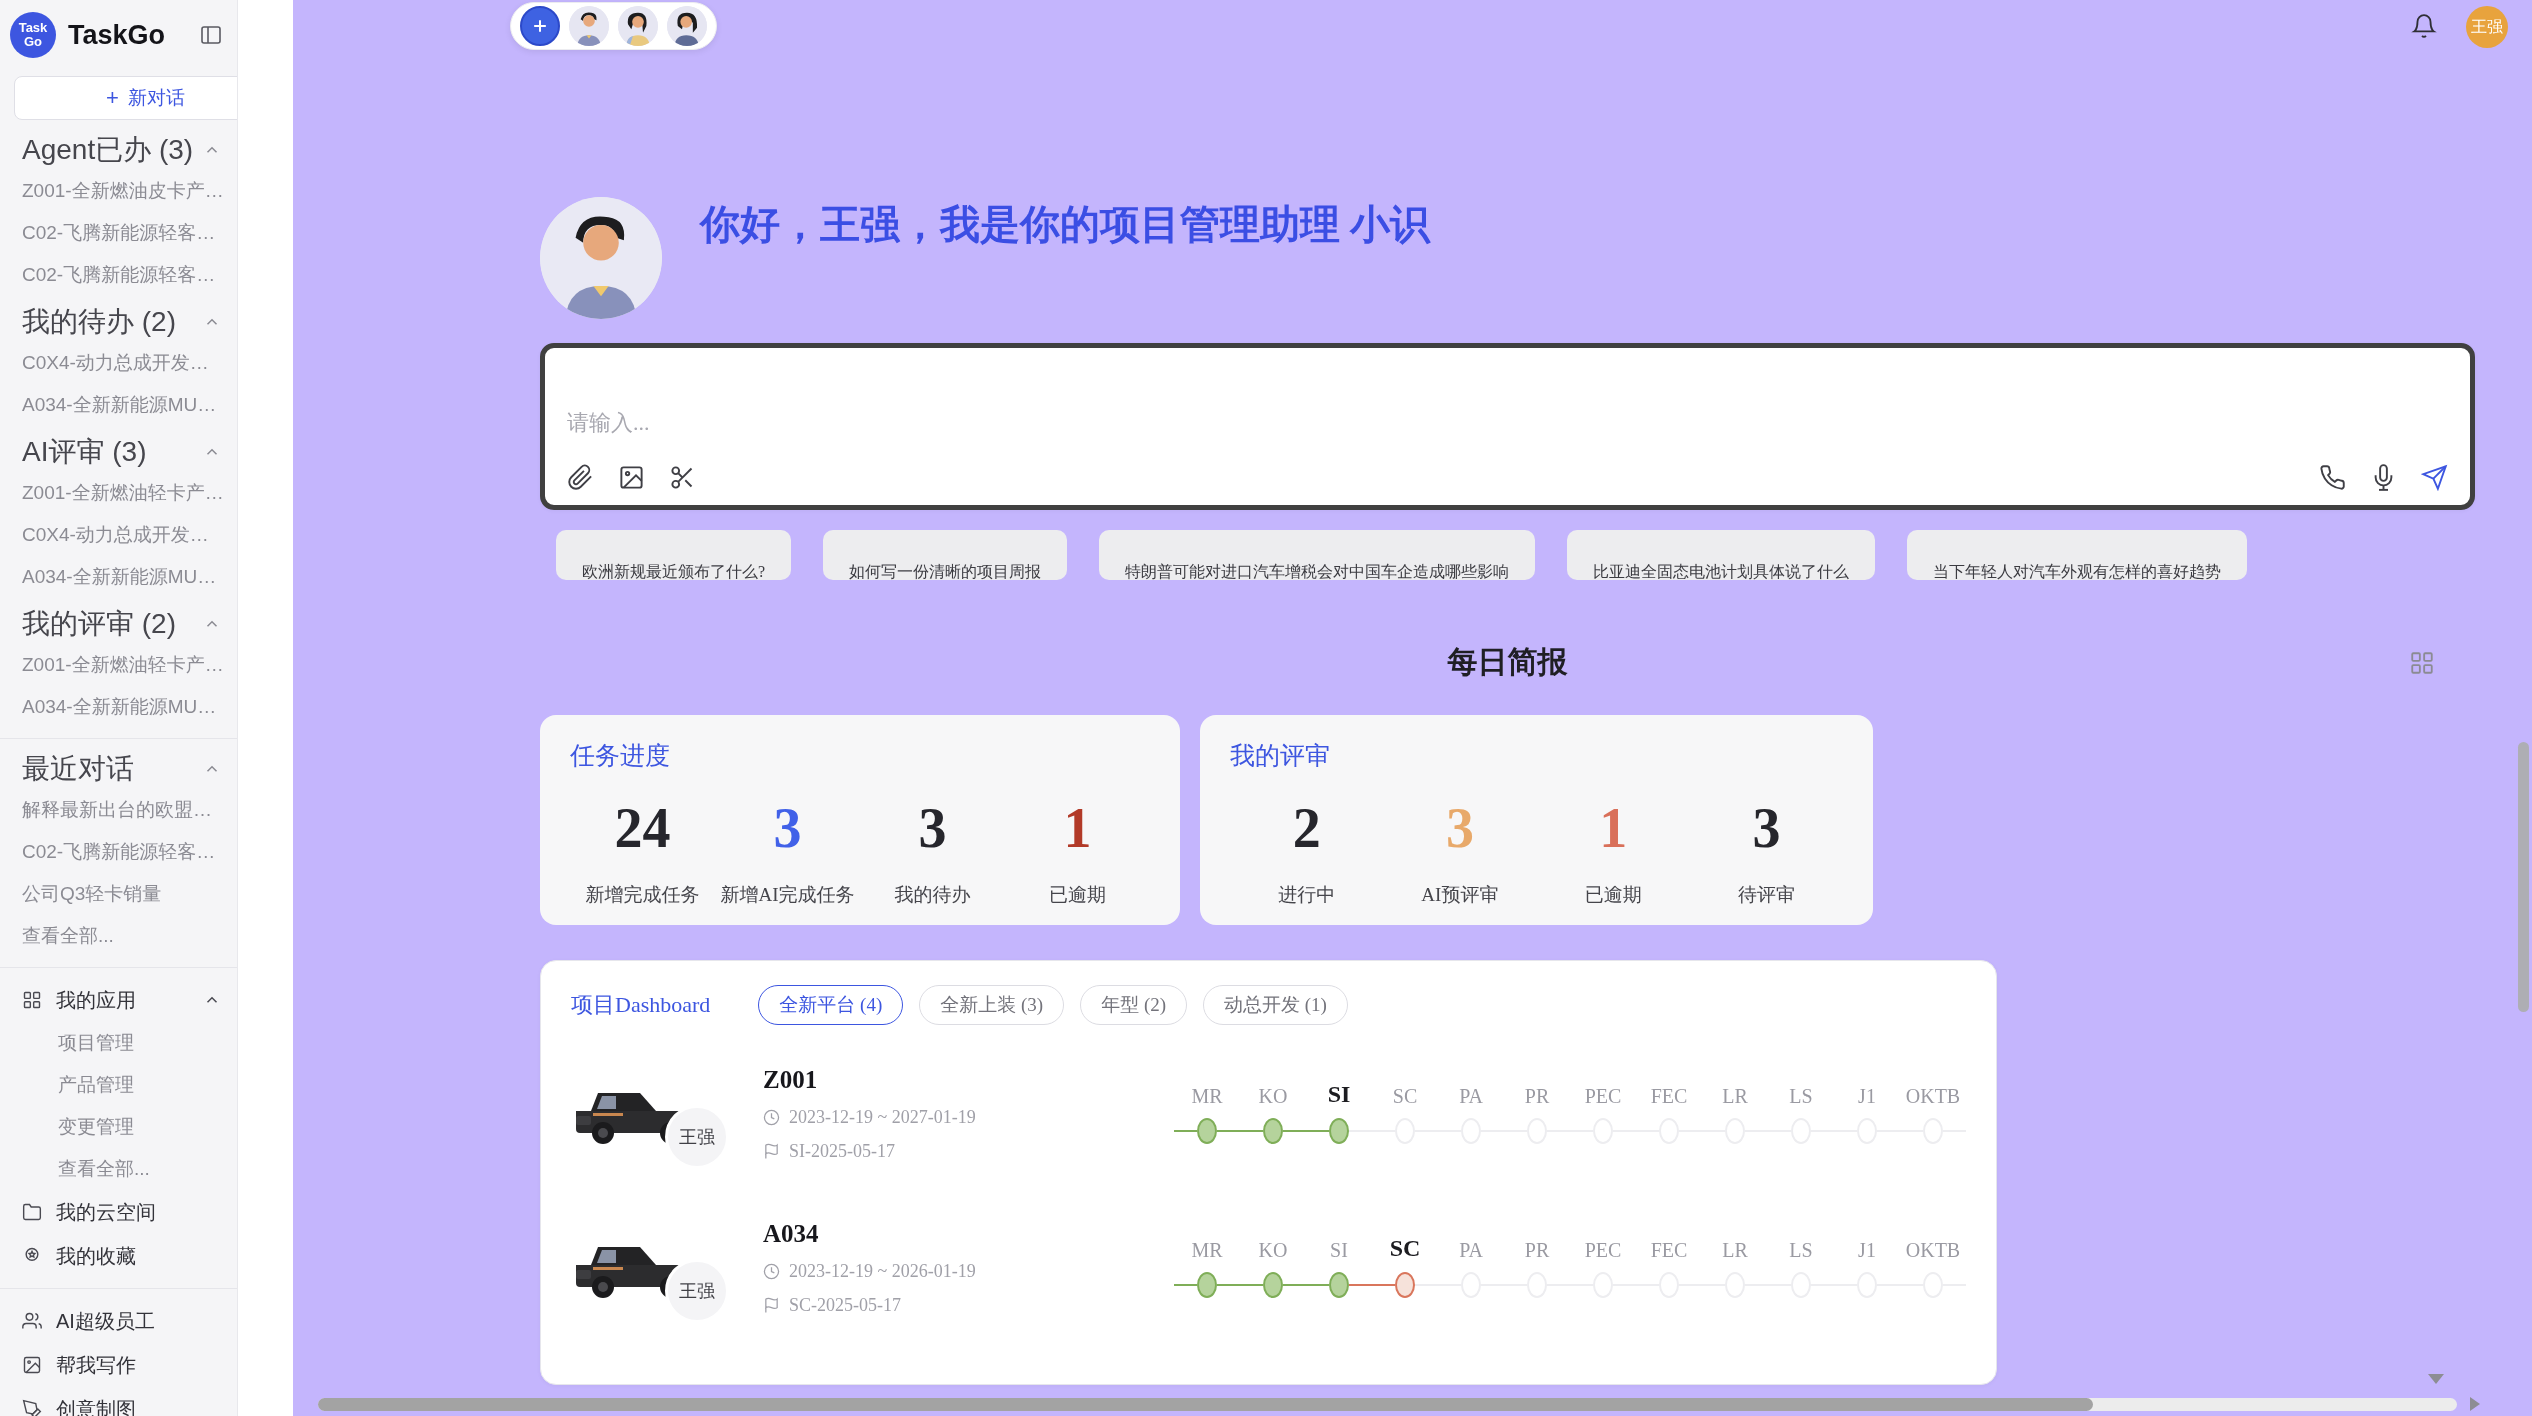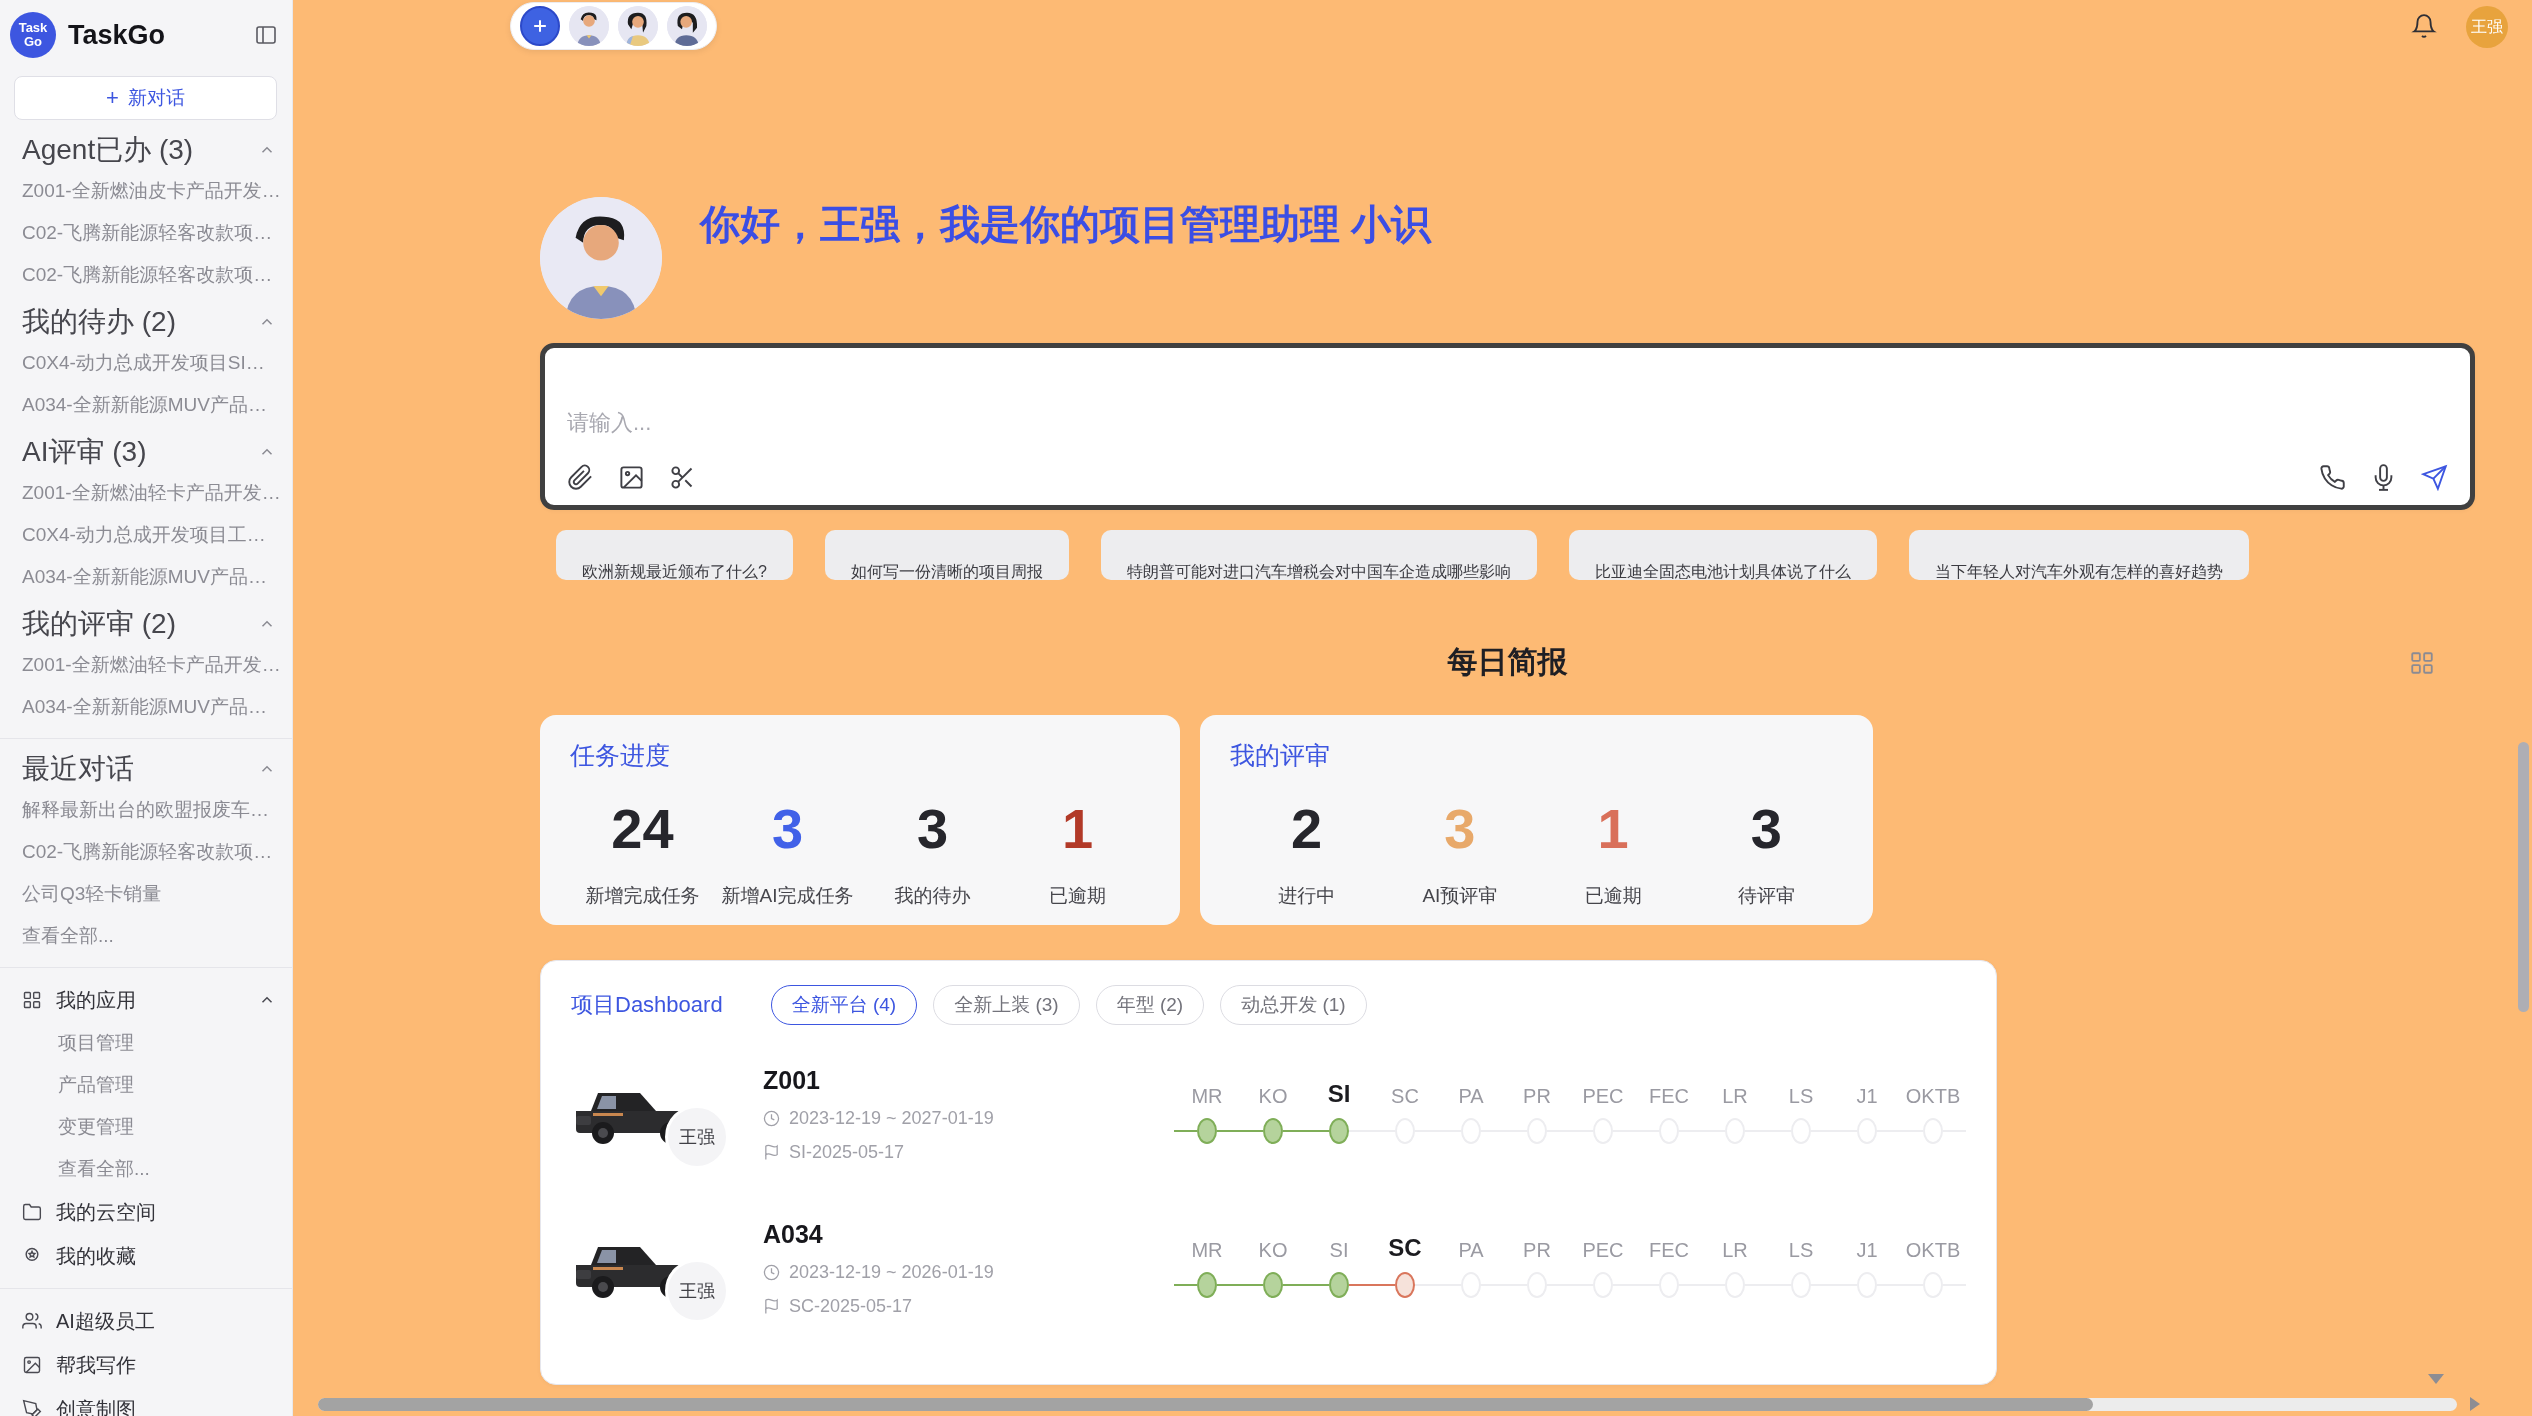--- a/index.html
+++ b/index.html
@@ -1,21 +1,21 @@
 <!DOCTYPE html>
 <html style="--accent: #3d56e0; --green: #7fae58; --green_fill: #b5d39c; --red: #d9765c; --red_fill: #f6e2da;"><head>
 <meta charset="utf-8">
 <style>
   * { box-sizing: border-box; margin: 0; padding: 0; }
   html,body { width:2532px; height:1416px; overflow:hidden; background:#fff;
     font-family:"Liberation Sans","DejaVu Sans",sans-serif; }
   svg { display:block; }
 
   
-  .sidebar { position:absolute; left:0; top:0; width:293px; height:1416px;
+  .sidebar { position:absolute; left:0; top:0; width:238px; height:1416px;
     background:#f5f5f7; border-right:1px solid #e8e8ec; overflow:hidden; }
   .logo-row { display:flex; align-items:center; padding:12px 14px 8px 10px; }
   .logo-circle { width:46px; height:46px; border-radius:50%; background:var(--accent);
     color:#fff; font-size:13px; font-weight:bold; display:flex; flex-direction:column;
     align-items:center; justify-content:center; line-height:1.05; }
   .app-title { margin-left:12px; font-size:27px; font-weight:bold; color:#141419; }
   .collapse-btn { margin-left:auto; color:#5a5a62; cursor:pointer; }
   .new-chat { margin:10px 14px 10px 14px; width:263px; height:44px; border-radius:8px;
     background:#fff; border:1px solid #dfdfe6; color:var(--accent); font-size:19px;
     display:flex; align-items:center; justify-content:center; gap:9px; cursor:pointer; }
@@ -26,21 +26,21 @@
   .sec-item { height:42px; line-height:42px; padding:0 10px 0 22px; font-size:19px;
     color:#8b8b93; white-space:nowrap; overflow:hidden; text-overflow:ellipsis; cursor:pointer; }
   .divider { height:1px; background:#e5e5ea; margin:10px 0; }
   .tool-row { display:flex; align-items:center; gap:14px; height:44px; padding:0 16px 0 22px;
     font-size:20px; color:#33333a; cursor:pointer; }
   .tool-row svg { color:#4a4a52; }
   .app-item { height:42px; line-height:42px; padding-left:58px; font-size:19px; color:#8b8b93;
     white-space:nowrap; overflow:hidden; text-overflow:ellipsis; cursor:pointer; }
 
   
-  .main { position:absolute; left:293px; top:0; right:0; bottom:0; background:#fdba74; }
+  .main { position:absolute; left:293px; top:0; right:0; bottom:0; background:#c4b5fd;font-family:Liberation Serif, serif; }
   .top-pill { position:absolute; left:217px; top:2px; height:48px; background:#fff;
     border:1px solid #ececf0; border-radius:26px; box-shadow:0 2px 6px rgba(0,0,0,.08);
     display:flex; align-items:center; gap:9px; padding:0 9px; }
   .plus-btn { width:40px; height:40px; border-radius:50%; background:#3e62e2; color:#fff;
     display:flex; align-items:center; justify-content:center; cursor:pointer;
     border:2px solid #2c49c9; }
   .mini-avatar { width:40px; height:40px; border-radius:50%; background:#e6e6f2;
     overflow:hidden; cursor:pointer; }
   .bell { position:absolute; right:95px; top:13px; color:#2f2f35; cursor:pointer; }
   .user-chip { position:absolute; right:24px; top:6px; width:42px; height:42px; border-radius:50%;

